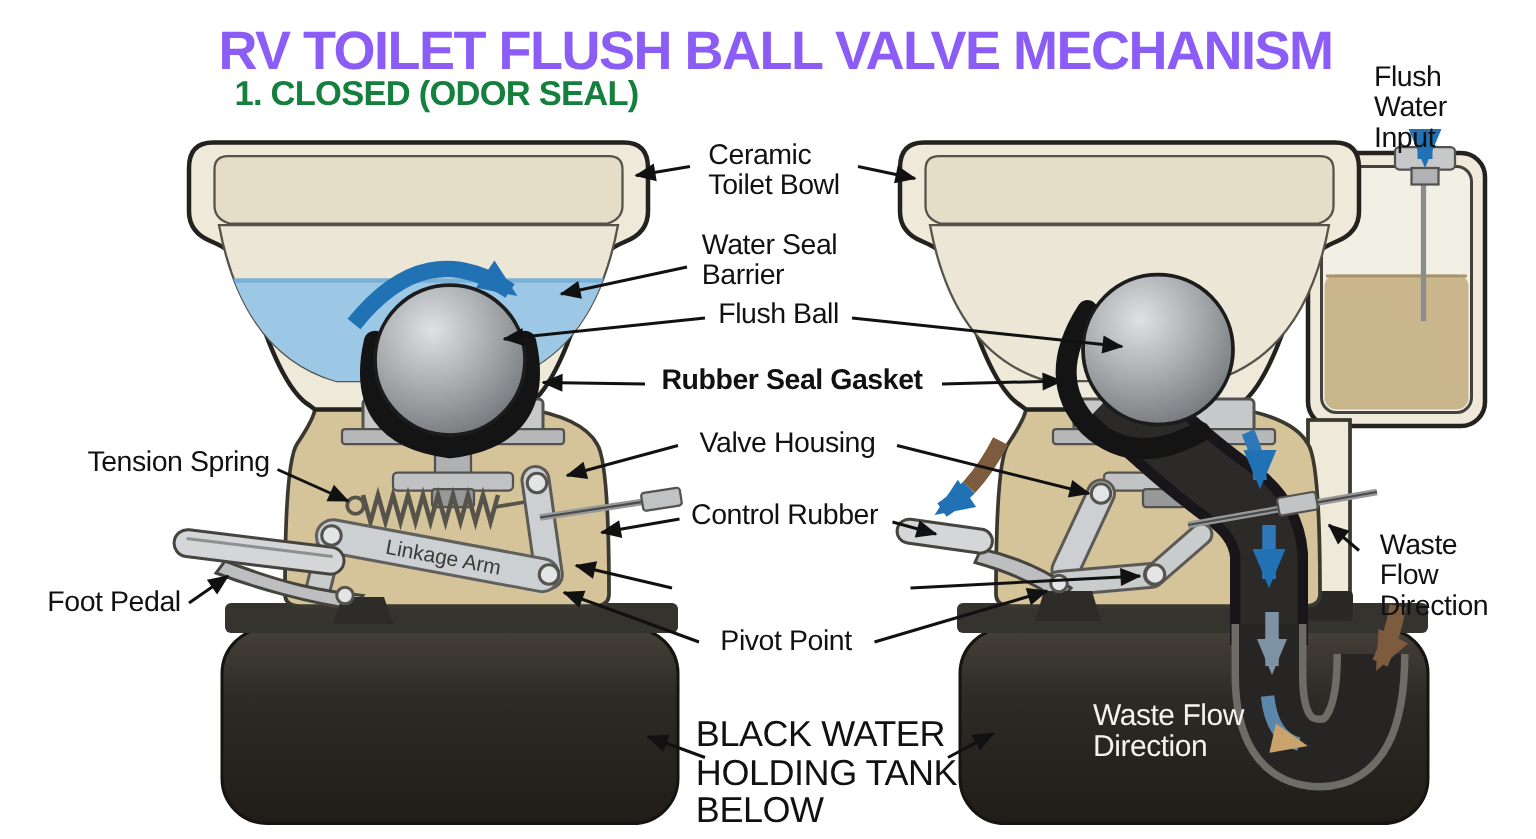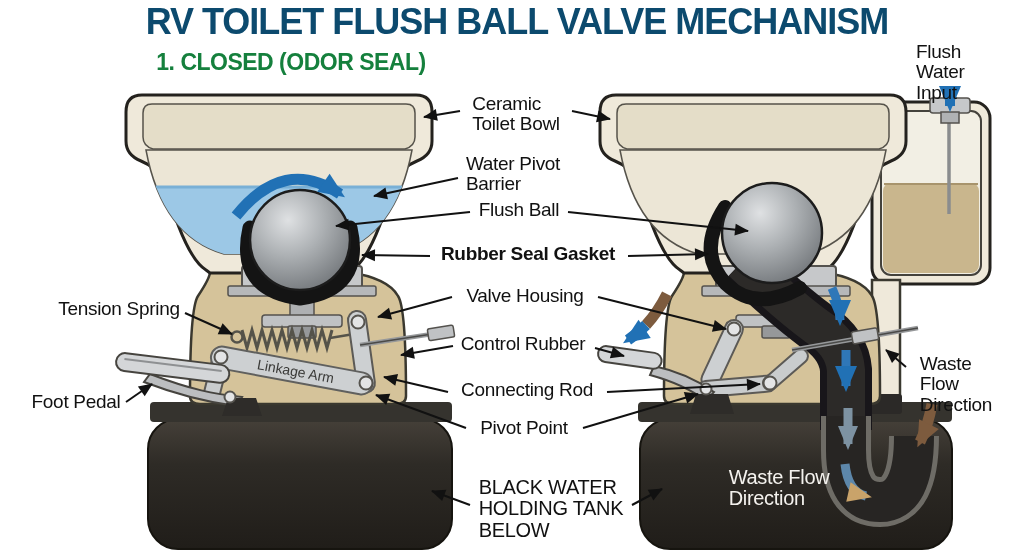--- a/index.html
+++ b/index.html
@@ -2,24 +2,24 @@
 <html><head>
 <meta charset="utf-8">
 <style>
   html,body{margin:0;padding:0;background:#fff;}
   .stage{position:relative;width:1024px;height:559px;background:#fff;overflow:hidden;
          font-family:"Liberation Sans",sans-serif;}
   .stage svg{position:absolute;inset:0;}
   .lbl{position:absolute;transform:translateX(-50%);text-align:left;color:#111;
        font:19px/1.07 "Liberation Sans",sans-serif;white-space:pre-line;letter-spacing:-0.3px;}
   .lbl.bold{font-weight:700;}
-  .lbl.caps{font-size:20px;}
+  .lbl.caps{font-size:24px;}
   .lbl.white{color:#f4f2ee;font-size:20px;}
-  .title{position:absolute;transform:translateX(-50%);color:#0c4a6e;text-align:center;
-         font:700 36px/1 "Liberation Sans",sans-serif;letter-spacing:-1px;white-space:nowrap;}
+  .title{position:absolute;transform:translateX(-50%);color:#8b5cf6;text-align:center;
+         font:700 36px/1 "Liberation Sans",sans-serif;letter-spacing:-1px;white-space:nowrap;margin-top:12px;}
   .heading{position:absolute;transform:translateX(-50%);color:#15803d;
          font:700 23px/1 "Liberation Sans",sans-serif;letter-spacing:-0.5px;white-space:nowrap;}
 </style>
 </head>
 <body>
 
 <div class="stage">
 
 <svg width="1024" height="559" viewBox="0 0 1024 559">
   <defs>
@@ -233,27 +233,26 @@
   </g>
 </svg>
 
 <div class="title" style="left:517px;top:4px">RV TOILET FLUSH BALL VALVE MECHANISM</div>
 <div class="heading" style="left:291px;top:51px">1. CLOSED (ODOR SEAL)</div>
 
 <div class="lbl" style="left:952px;top:42px">Flush Water
 Input</div>
 <div class="lbl" style="left:516px;top:94px">Ceramic
 Toilet Bowl</div>
-<div class="lbl" style="left:513px;top:154px">Water Pivot
+<div class="lbl" style="left:513px;top:154px">Water Seal
 Barrier</div>
 <div class="lbl" style="left:519px;top:200px">Flush Ball</div>
 <div class="lbl" style="left:525px;top:286px">Valve Housing</div>
 <div class="lbl bold" style="left:528px;top:244px">Rubber Seal Gasket</div>
 <div class="lbl" style="left:523px;top:334px">Control Rubber</div>
-<div class="lbl" style="left:527px;top:380px">Connecting Rod</div>
 <div class="lbl" style="left:524px;top:418px">Pivot Point</div>
 <div class="lbl" style="left:119px;top:299px">Tension Spring</div>
 <div class="lbl" style="left:76px;top:392px">Foot Pedal</div>
 <div class="lbl" style="left:956px;top:354px">Waste Flow
 Direction</div>
 <div class="lbl white" style="left:779px;top:467px">Waste Flow
 Direction</div>
 <div class="lbl caps" style="left:551px;top:477px">BLACK WATER
 HOLDING TANK
 BELOW</div>

